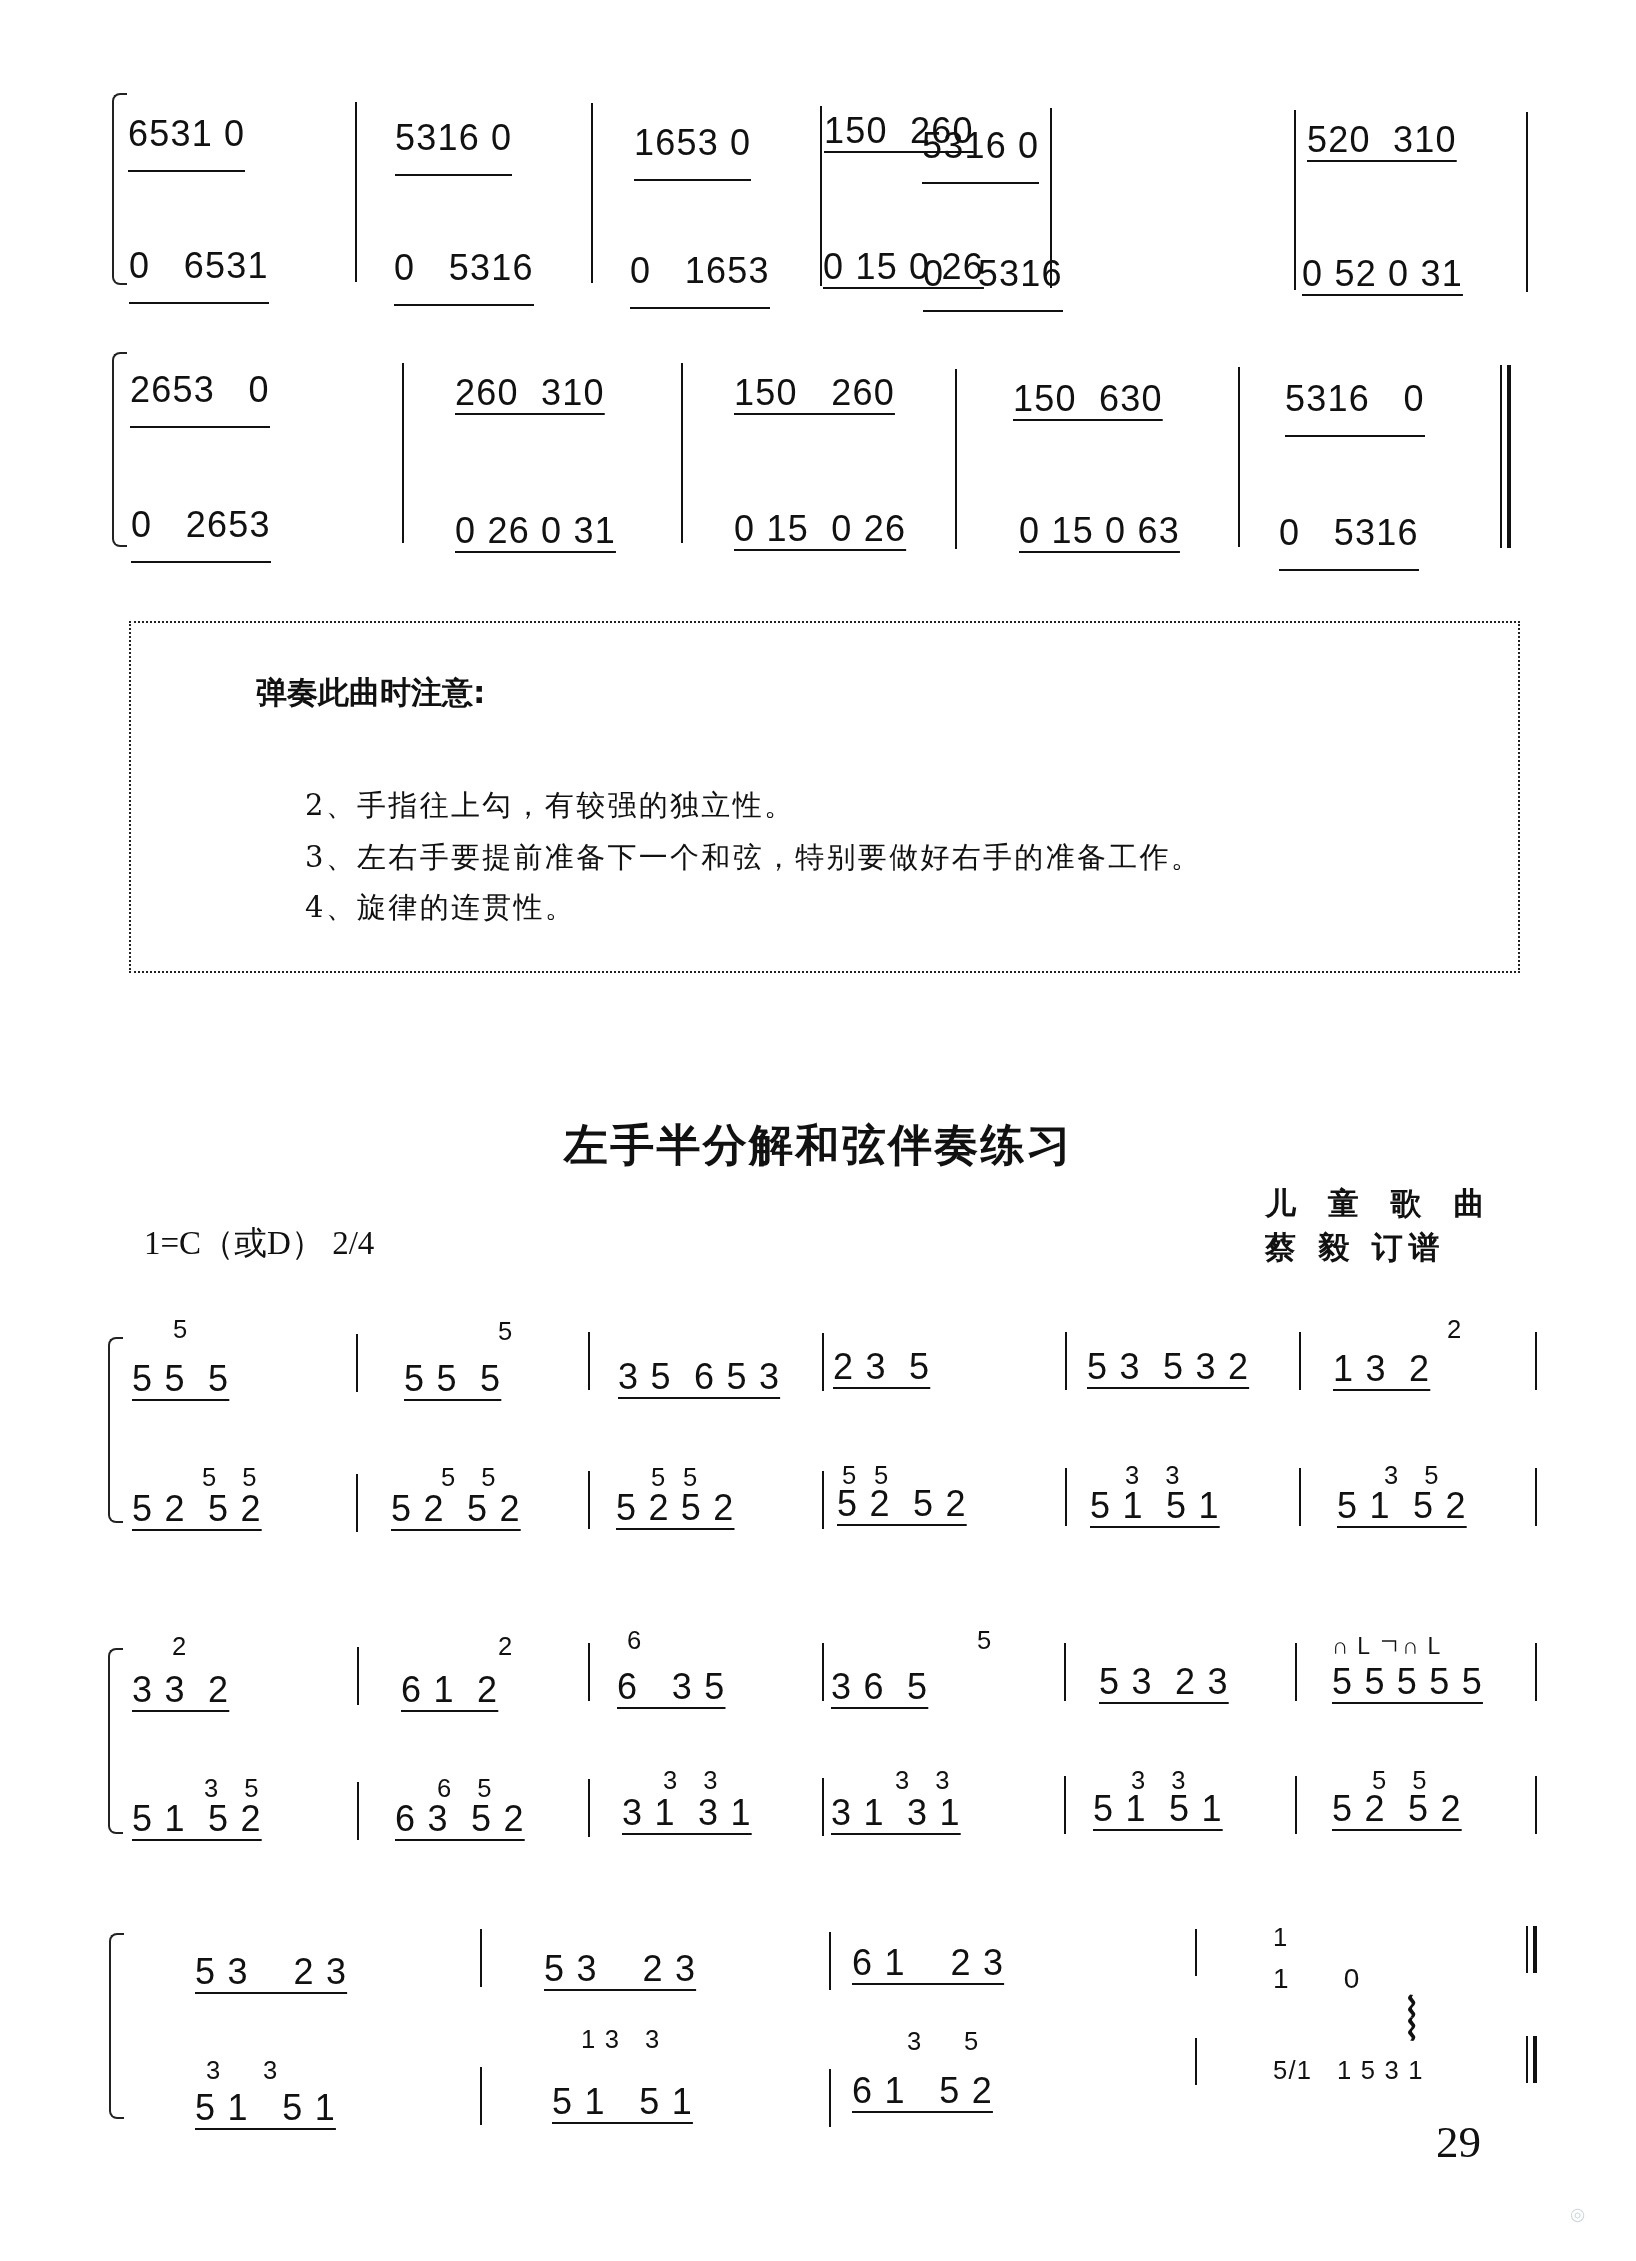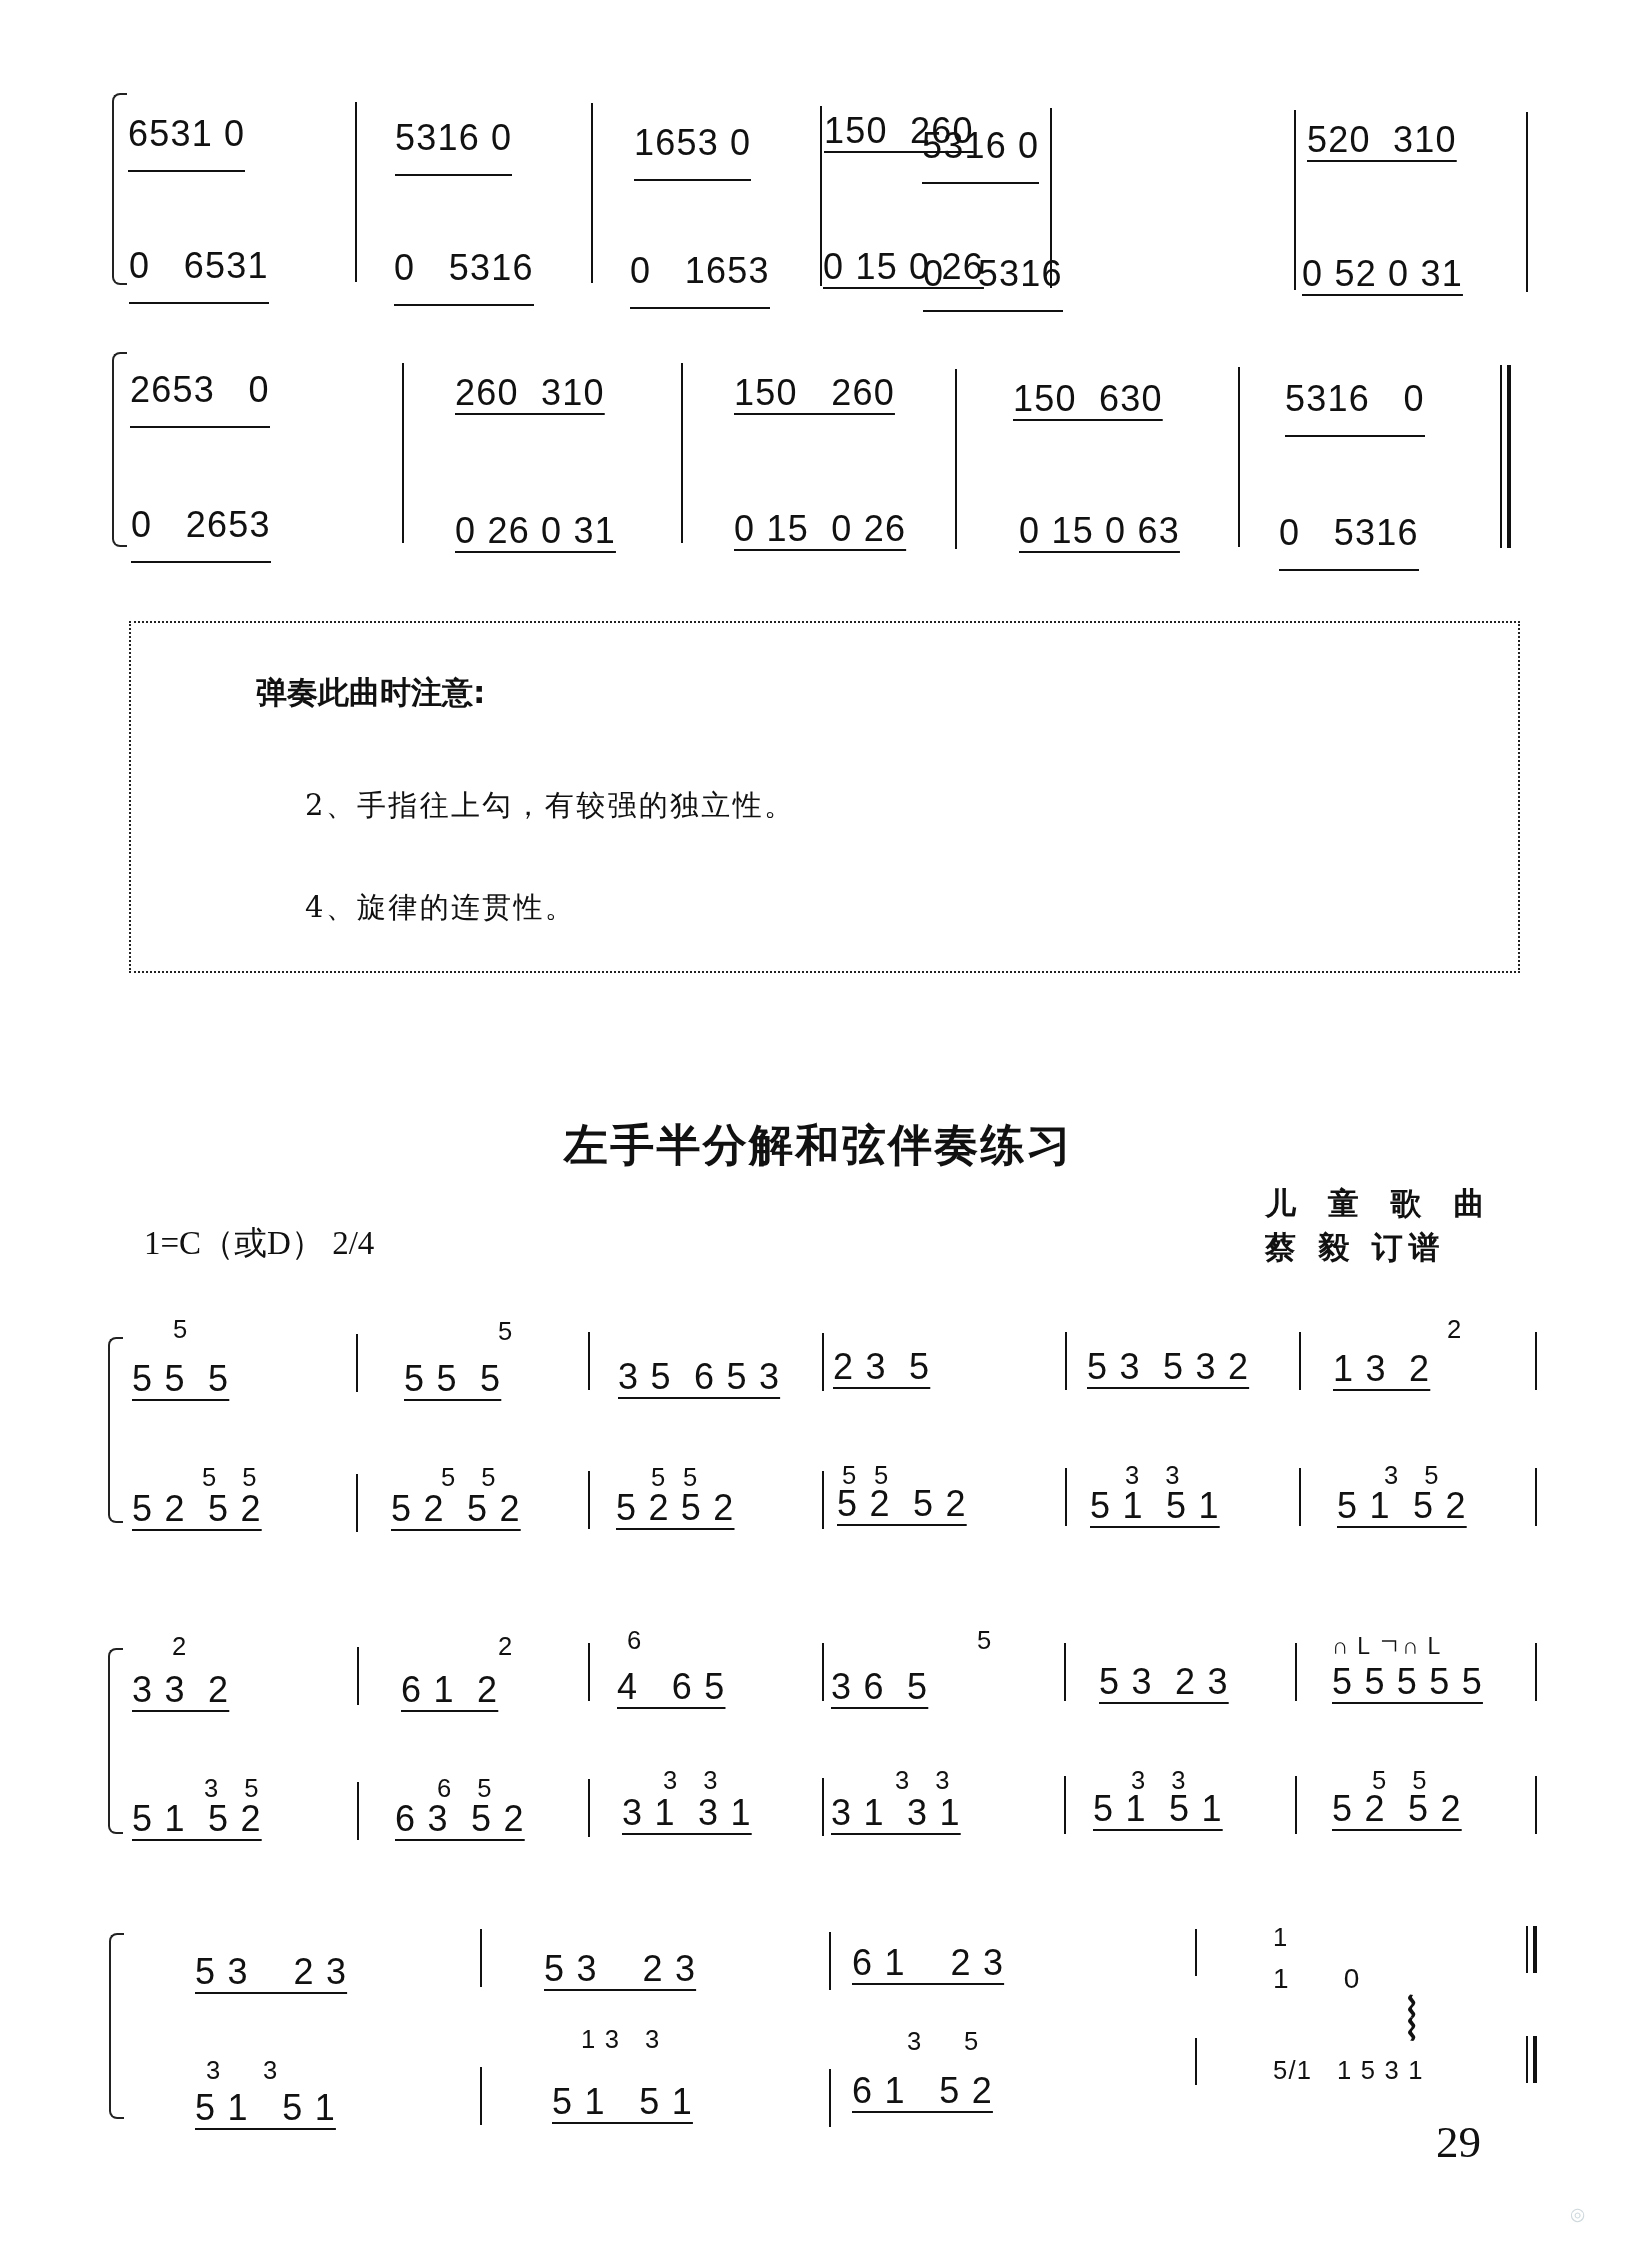--- a/index.html
+++ b/index.html
@@ -62,20 +62,21 @@
 
 <span class="n ul2" style="left:131px;top:507px;">0   2653</span>
 <span class="n ul1" style="left:455px;top:513px;">0 26 0 31</span>
 <span class="n ul1" style="left:734px;top:511px;">0 15  0 26</span>
 <span class="n ul1" style="left:1019px;top:513px;">0 15 0 63</span>
 <span class="n ul2" style="left:1279px;top:515px;">0   5316</span>
 
 <div class="notebox">
   <div class="note-head">弹奏此曲时注意:</div>
   <div class="note-item" style="top:163px;">2、手指往上勾，有较强的独立性。</div>
+  <div class="note-item" style="top:215px;">3、左右手要提前准备下一个和弦，特别要做好右手的准备工作。</div>
   <div class="note-item" style="top:265px;">4、旋律的连贯性。</div>
 </div>
 
 <div class="title">左手半分解和弦伴奏练习</div>
 <div class="meta" style="left:1265px;top:1183px;">儿 童 歌 曲</div>
 <div class="meta" style="left:1265px;top:1227px;letter-spacing:5.8px;">蔡  毅 订谱</div>
 <div class="key">1=C（或D） 2/4</div>
 
 <div class="brace" style="left:108px;top:1337px;height:186px;"></div>
 <div class="bar" style="left:356px;top:1334px;height:58px;"></div>
@@ -131,21 +132,21 @@
 <div class="bar" style="left:1535px;top:1776px;height:58px;"></div>
 
 <span class="n" style="left:172px;top:1628px;font-size:25.6px;">2</span>
 
 <span class="n" style="left:498px;top:1628px;font-size:25.6px;">2</span>
 <span class="n" style="left:627px;top:1622px;font-size:25.6px;">6</span>
 <span class="n" style="left:977px;top:1622px;font-size:25.6px;">5</span>
 <span class="n" style="left:1332px;top:1628px;font-size:23px;">∩ L ㄱ∩ L</span>
 <span class="n ul1" style="left:132px;top:1672px;">3 3  2</span>
 <span class="n ul1" style="left:401px;top:1672px;">6 1  2</span>
-<span class="n ul1" style="left:617px;top:1669px;">4   6 5</span>
+<span class="n ul1" style="left:617px;top:1669px;">6   3 5</span>
 <span class="n ul1" style="left:831px;top:1669px;">3 6  5</span>
 <span class="n ul1" style="left:1099px;top:1664px;">5 3  2 3</span>
 <span class="n ul1" style="left:1332px;top:1664px;">5 5 5 5 5</span>
 
 <span class="n" style="left:204px;top:1770px;font-size:25.6px;">3   5</span>
 <span class="n" style="left:437px;top:1770px;font-size:25.6px;">6   5</span>
 <span class="n" style="left:663px;top:1762px;font-size:25.6px;">3   3</span>
 <span class="n" style="left:895px;top:1762px;font-size:25.6px;">3   3</span>
 <span class="n" style="left:1131px;top:1762px;font-size:25.6px;">3   3</span>
 <span class="n" style="left:1372px;top:1762px;font-size:25.6px;">5   5</span>

